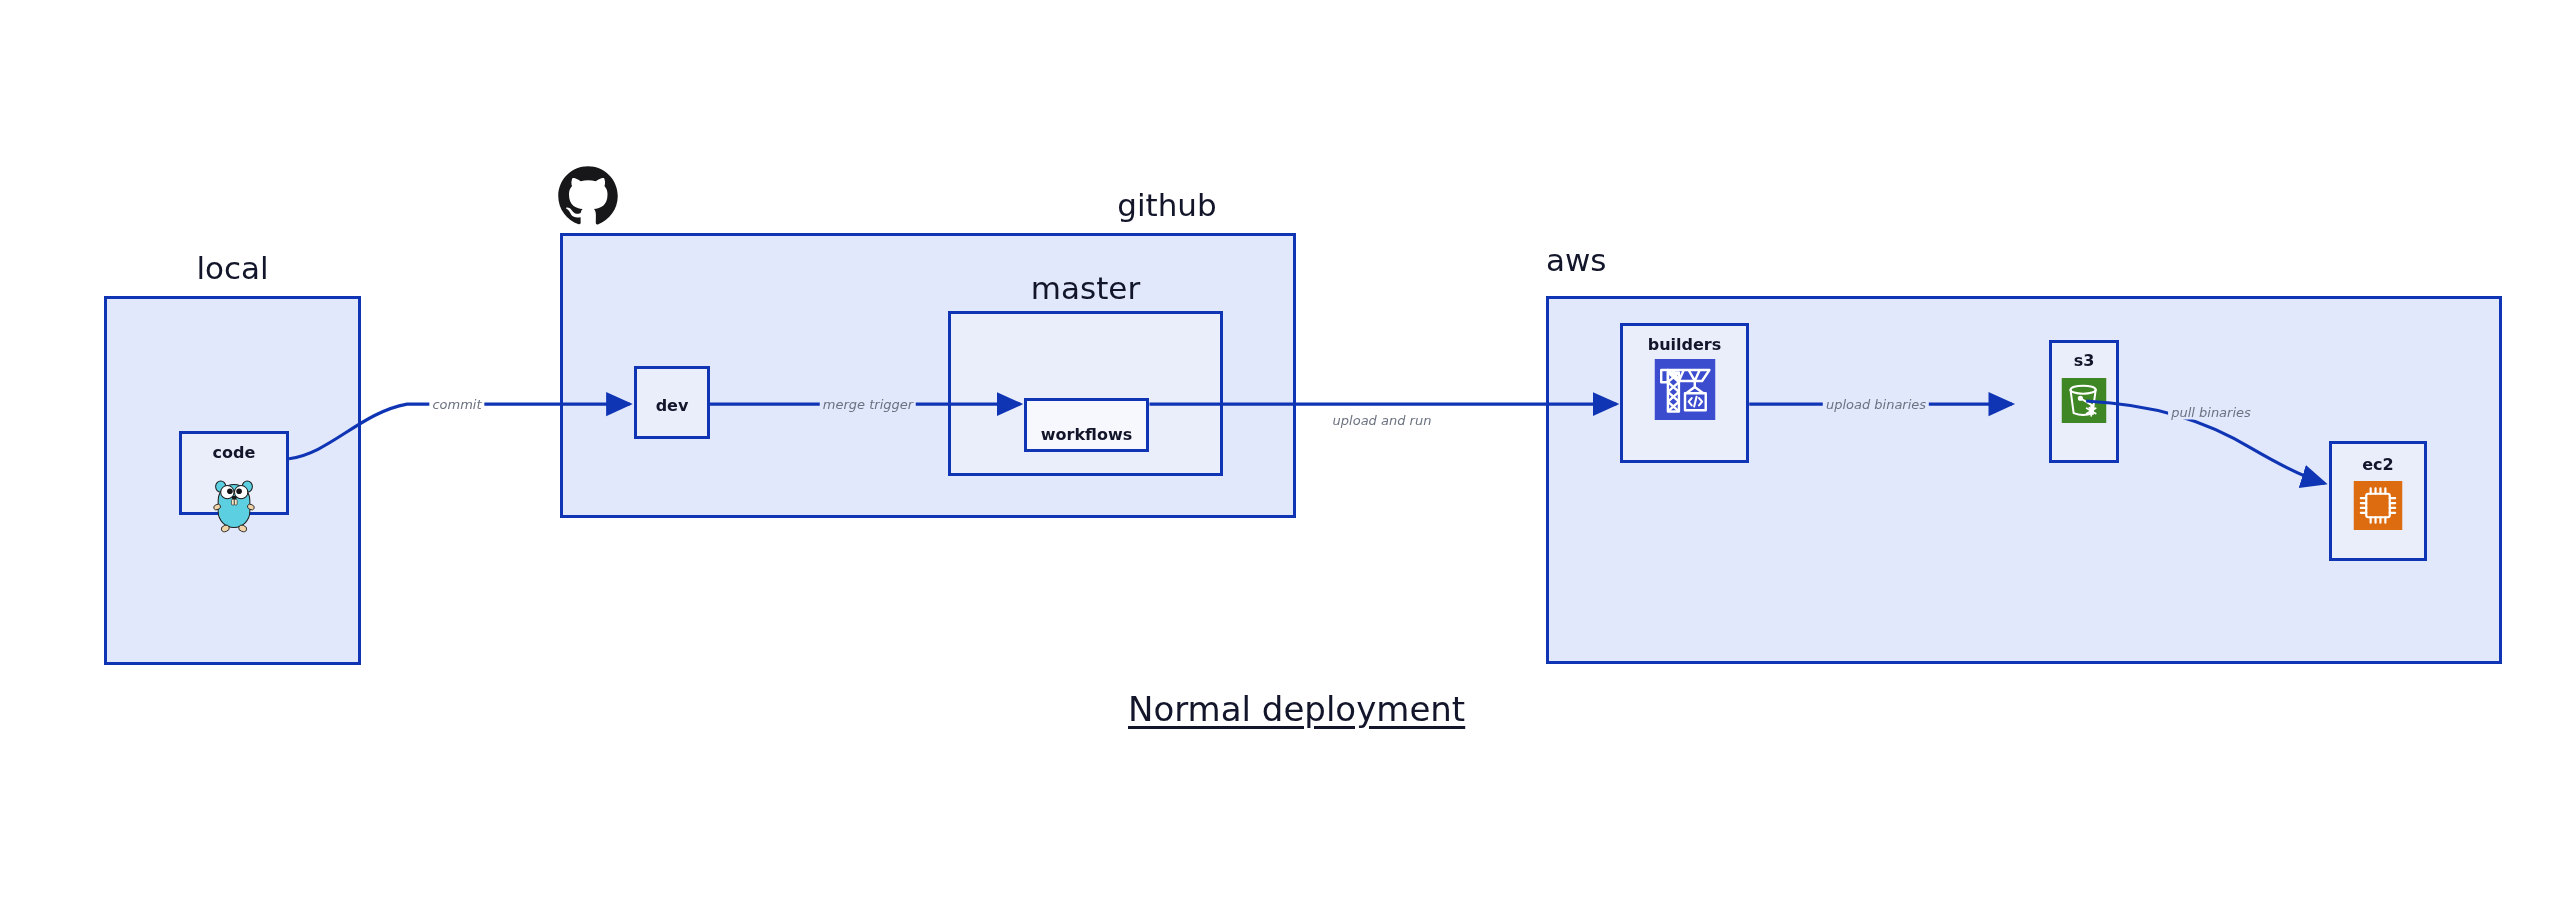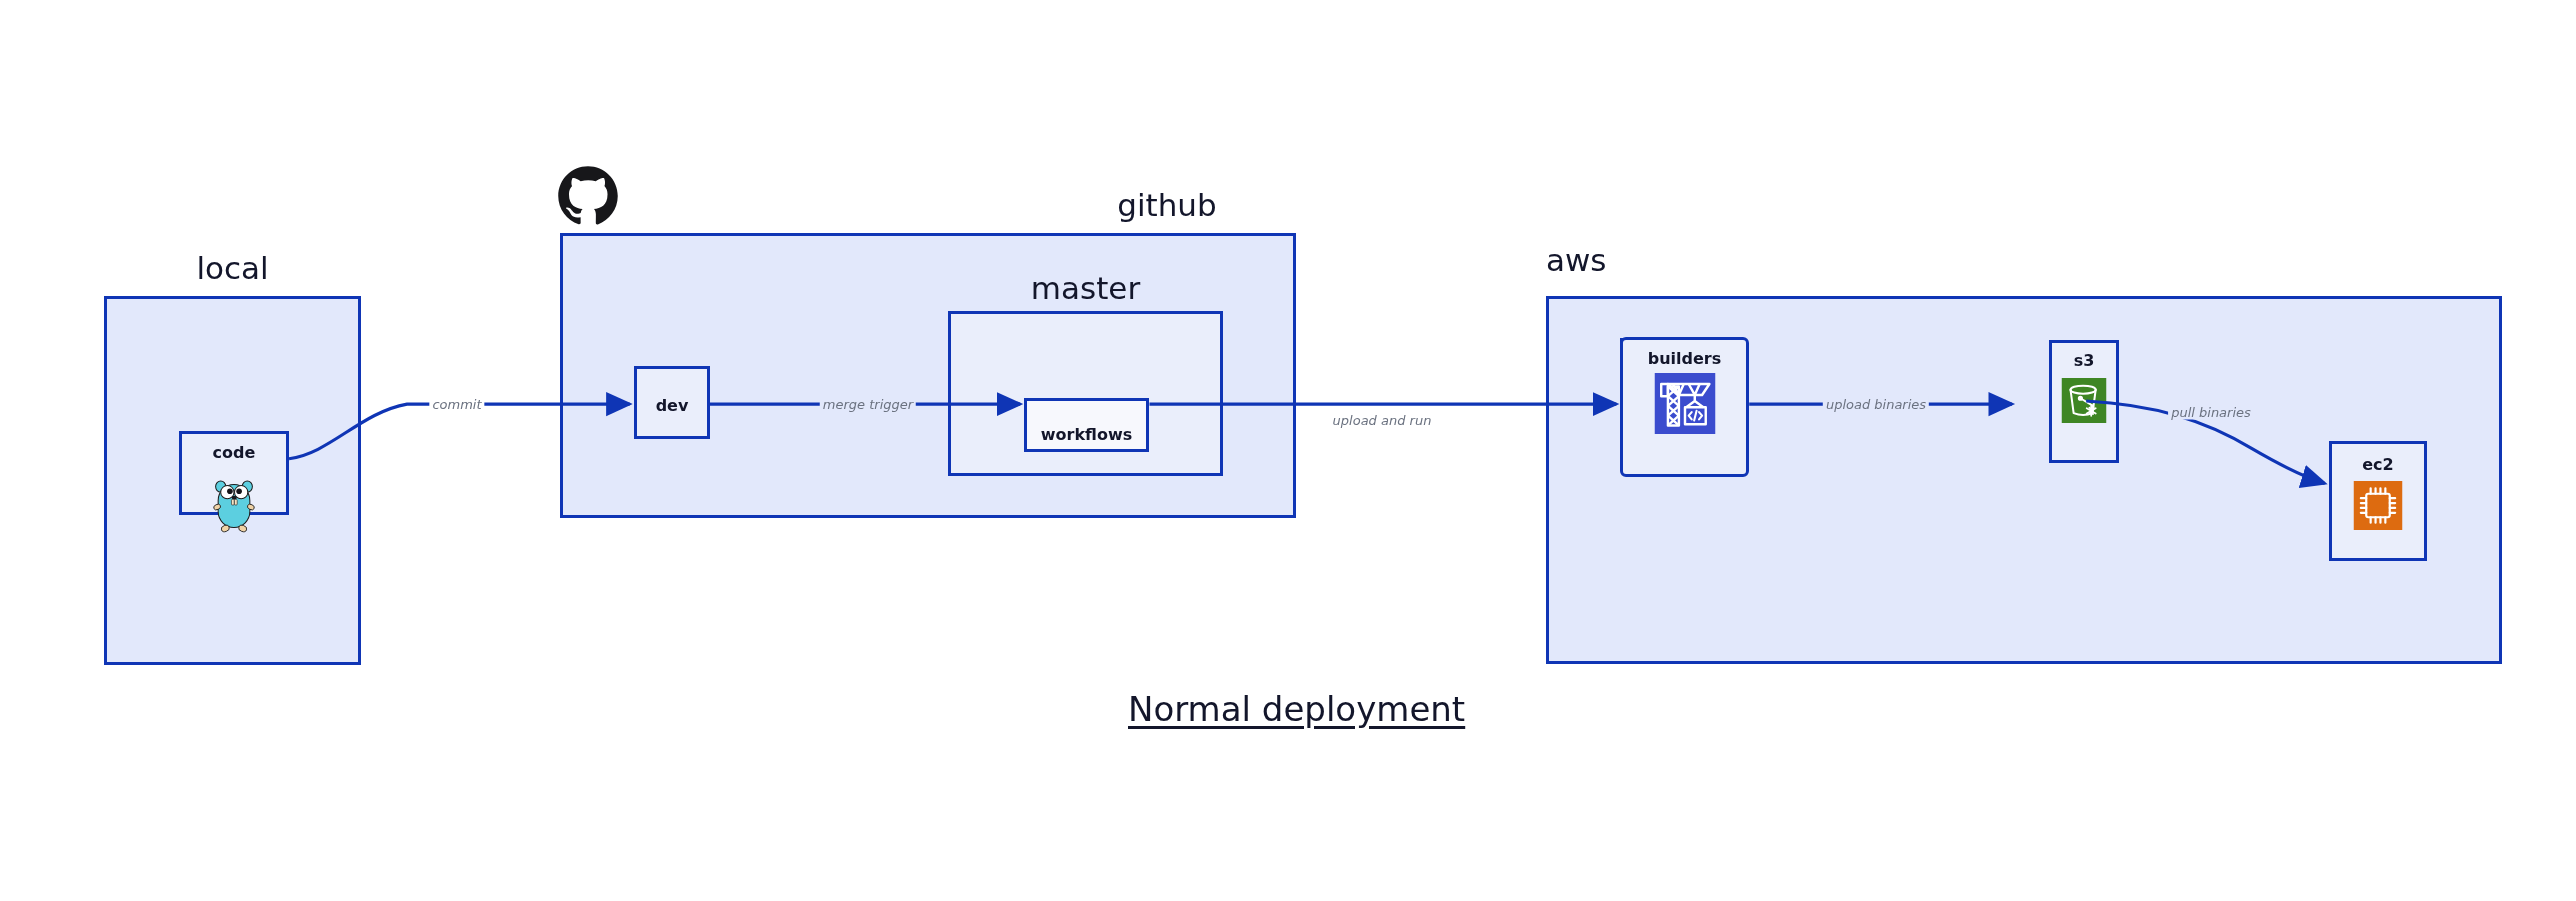--- a/index.html
+++ b/index.html
@@ -152,21 +152,21 @@
 
   <div class="node white" style="left:1024px; top:398px; width:125px; height:54px;">
     <div class="node-label" style="top:24px;">workflows</div>
   </div>
 
   <div class="group-title" style="left:1546px; top:242px; width:956px; text-align:left;">aws</div>
   <div class="group" style="left:1546px; top:296px; width:956px; height:368px;"></div>
 
   <div class="node" style="left:1620px; top:338px; width:66px; height:59px; width:67px; height:59px;"></div>
 
-  <div class="node" style="left:1620px; top:337px; width:129px; height:140px;border-radius:6px;">
+  <div class="node" style="left:1620px; top:323px; width:129px; height:140px;">
     <div class="node-label" style="top:9.3px;">builders</div>
     <div class="node-icon" style="top:33px;">
       <svg width="61" height="61" viewBox="0 0 100 100" xmlns="http://www.w3.org/2000/svg">
         <rect x="0" y="0" width="100" height="100" fill="#3b4cce"></rect>
         <g fill="none" stroke="#ffffff" stroke-width="4" stroke-linejoin="round">
 
           <path d="M22 22 L22 86 L40 86 L40 22 Z"></path>
           <path d="M22 22 L40 38 M40 22 L22 38 M22 38 L40 54 M40 38 L22 54 M22 54 L40 70 M40 54 L22 70 M22 70 L40 86 M40 70 L22 86"></path>
 
           <rect x="11" y="18" width="11" height="20"></rect>

